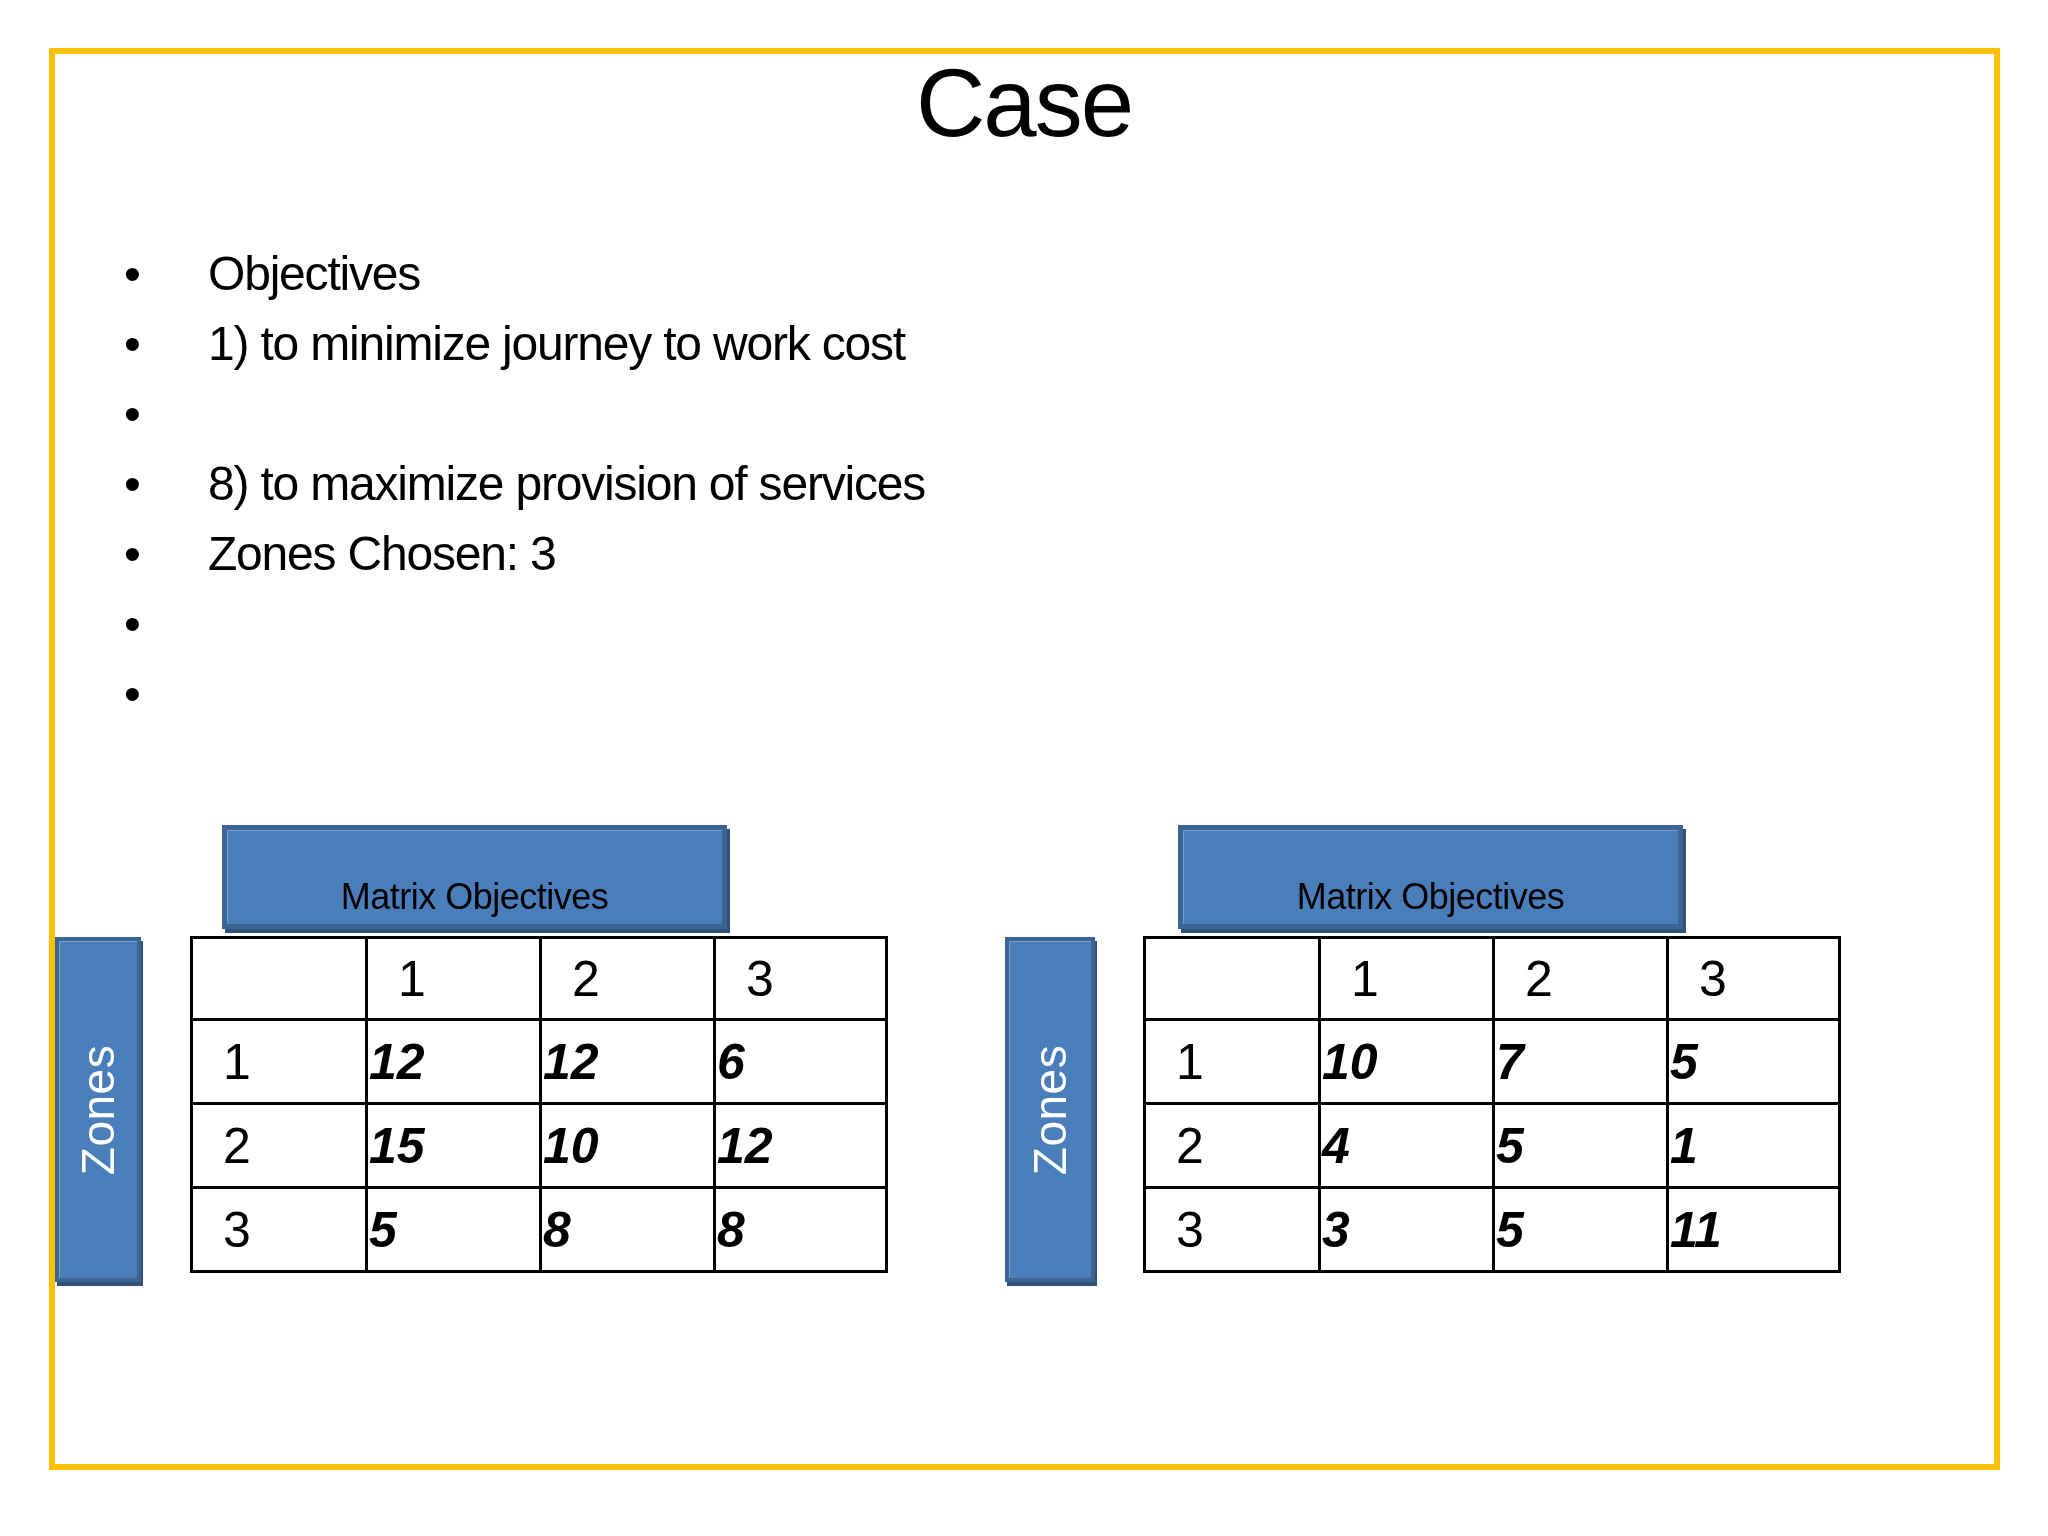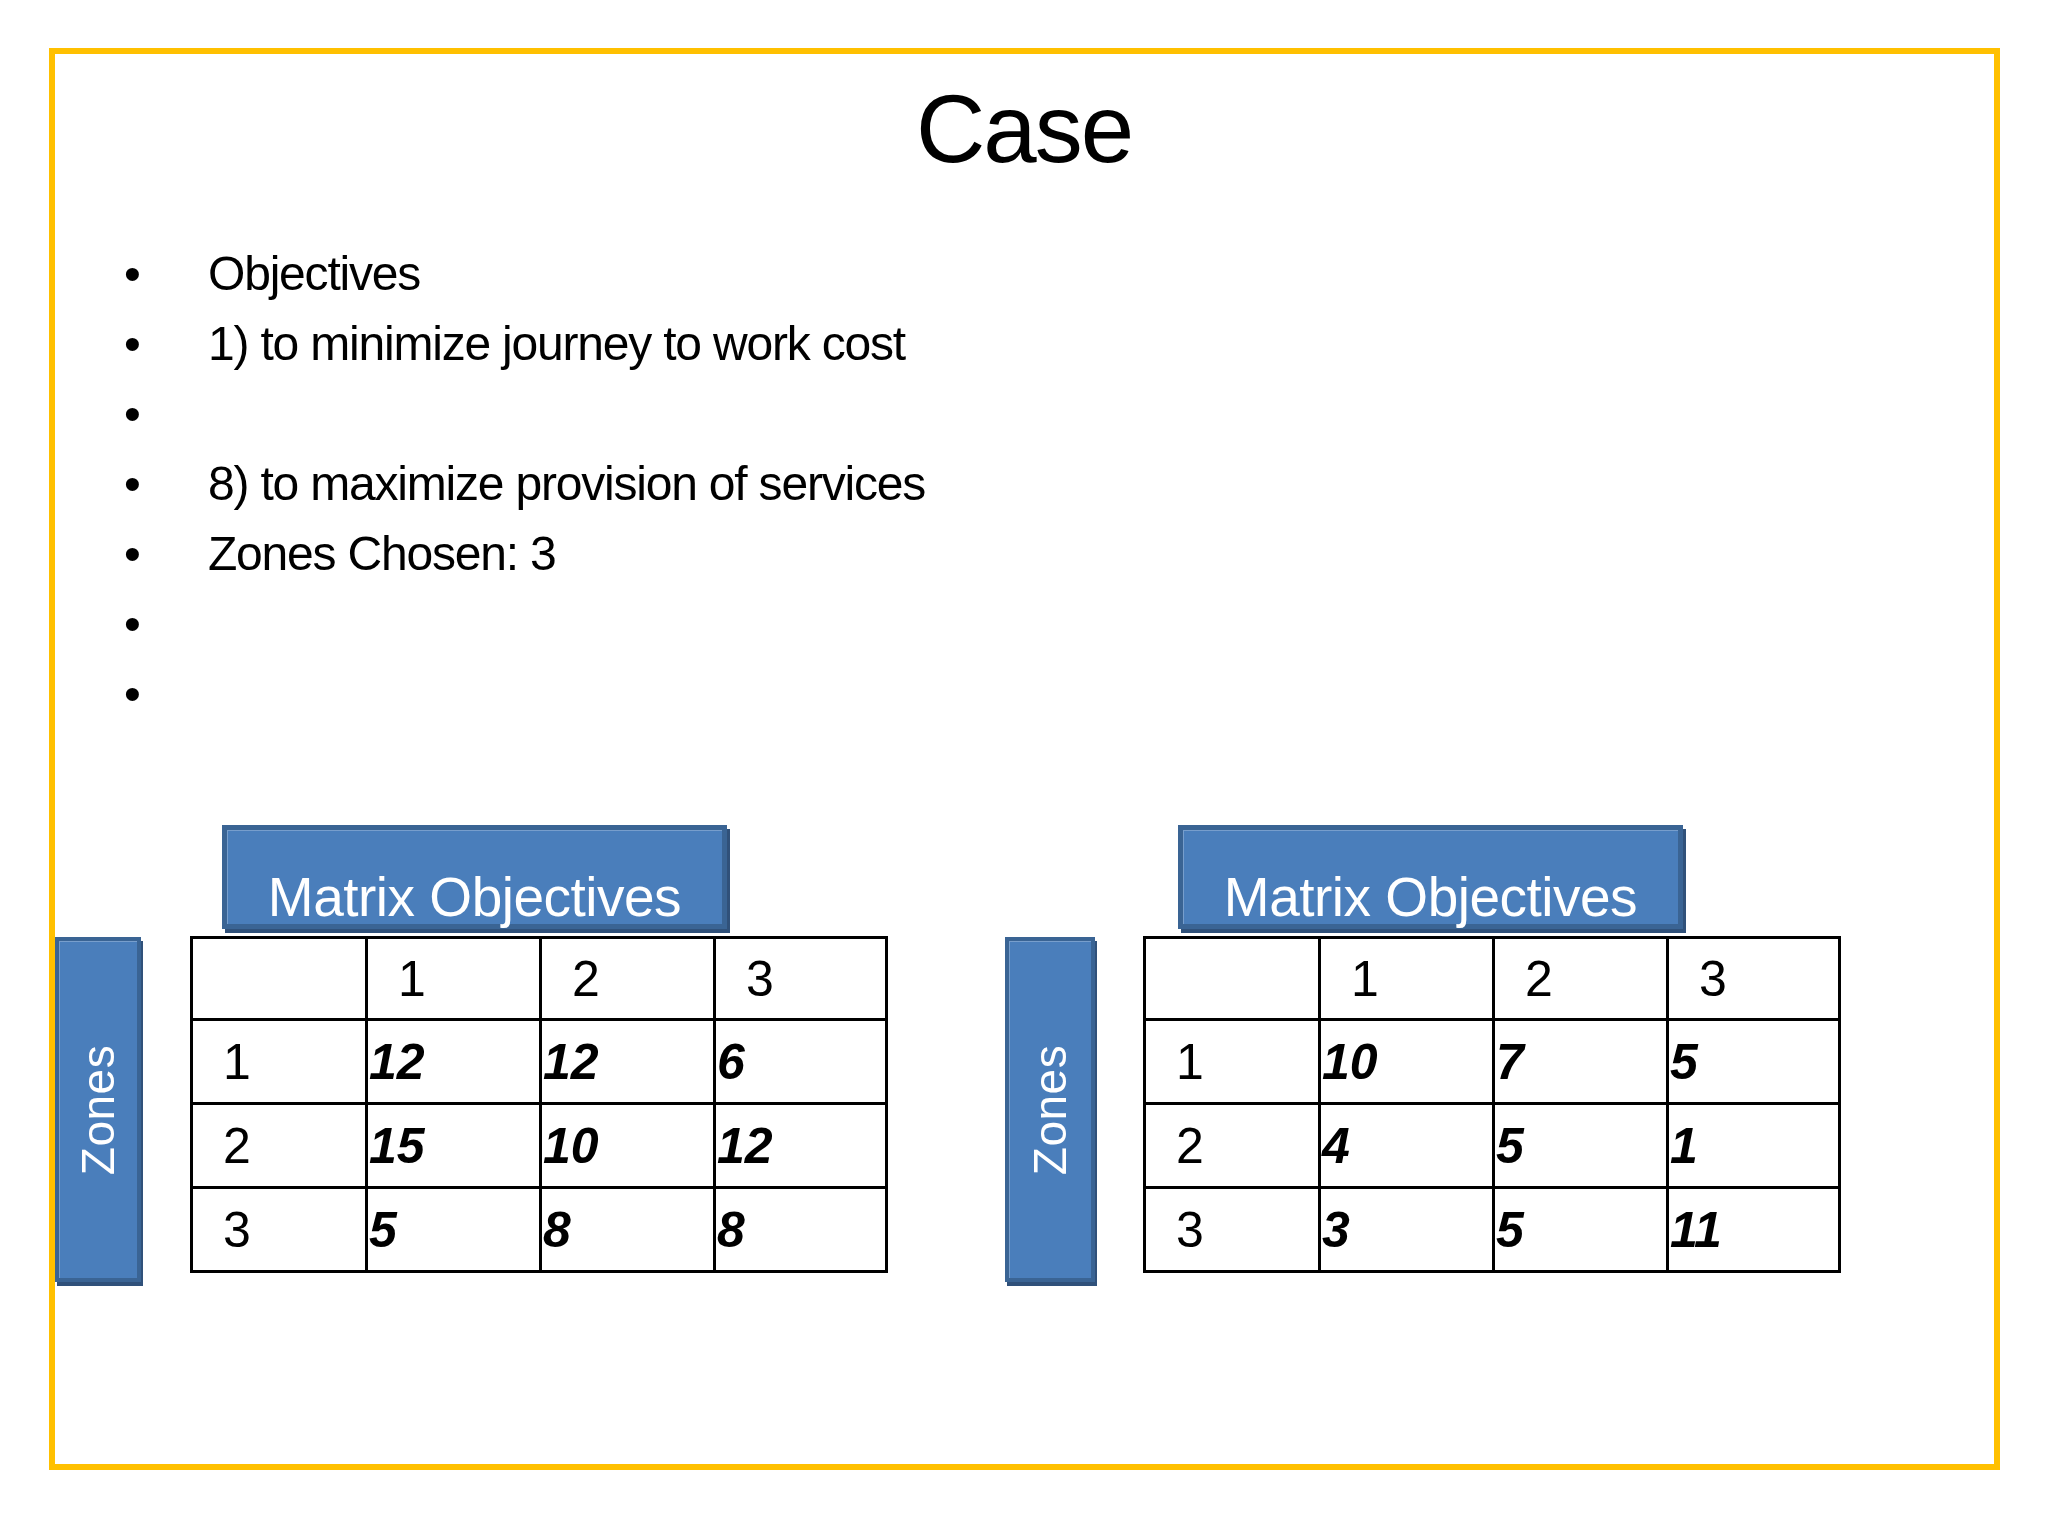--- a/index.html
+++ b/index.html
@@ -15,21 +15,21 @@
   .slide-frame {
     position: absolute;
     left: 49px; top: 48px;
     width: 1951px; height: 1422px;
     border: 6px solid #FFC000;
     box-sizing: border-box;
     background: transparent;
   }
   .slide-title {
     position: absolute;
-    left: 0; top: 74px;
+    left: 0; top: 48px;
     width: 2048px;
     text-align: center;
     font-size: 96px;
     font-weight: 400;
     letter-spacing: -2px;
     margin: 0;
   }
   .bullet-list {
     position: absolute;
     left: 118px; top: 238px;
@@ -60,22 +60,22 @@
     background: #4A7EBB;
     border: 5px solid #3A6494;
     box-shadow: 3px 4px 0 #30517A, inset 1px 1px 0 rgba(255,255,255,0.25);
     display: flex;
     align-items: center;
     justify-content: center;
   }
   .hdr-box.left  { left: 222px;  top: 825px; }
   .hdr-box.right { left: 1178px; top: 825px; }
   .hdr-label {
-    color: #ffffff;
-    font-size: 55px;
+    color: #000000;
+    font-size: 36px;
     letter-spacing: -0.5px;
     white-space: nowrap;
     margin-top: 40px;
   }
   .zones-box {
     position: absolute;
     width: 86px; height: 345px;
     box-sizing: border-box;
     background: #4A7EBB;
     border: 4px solid #3A6494;

